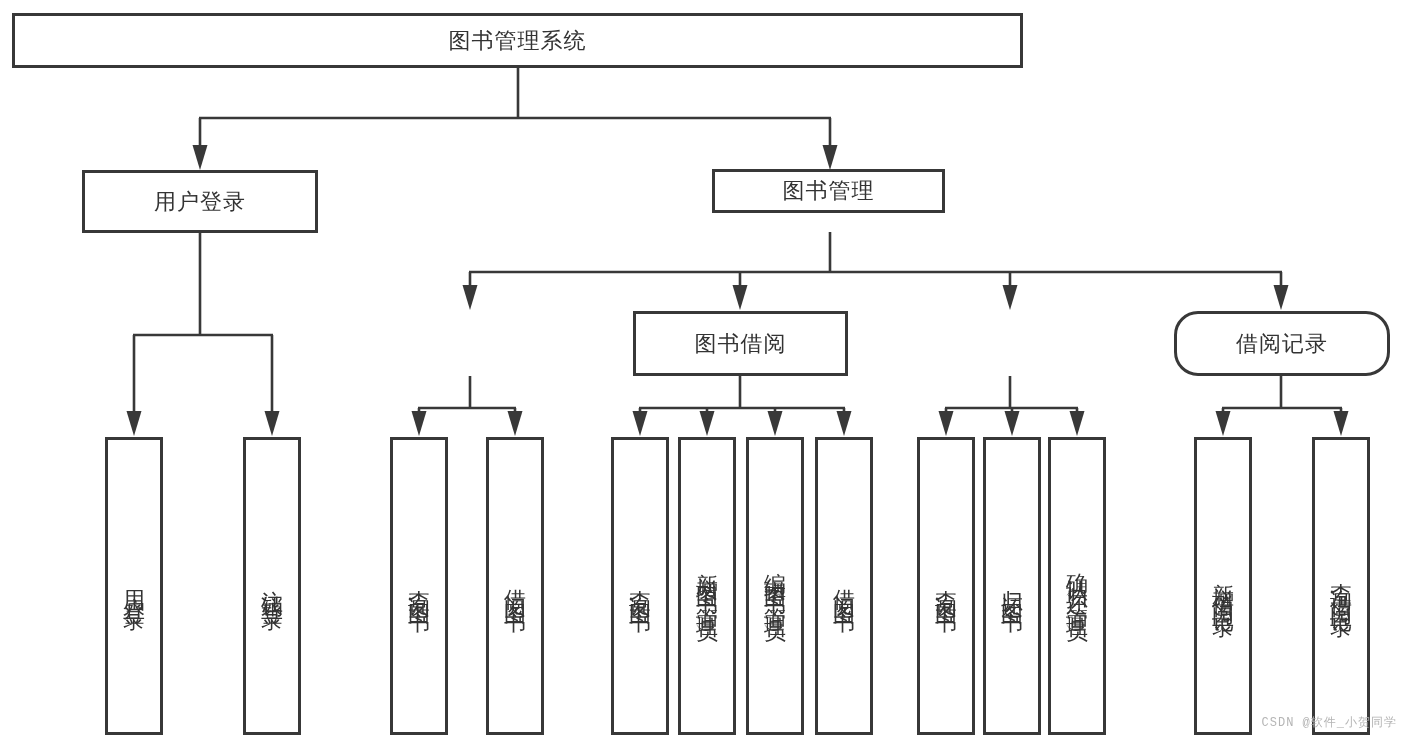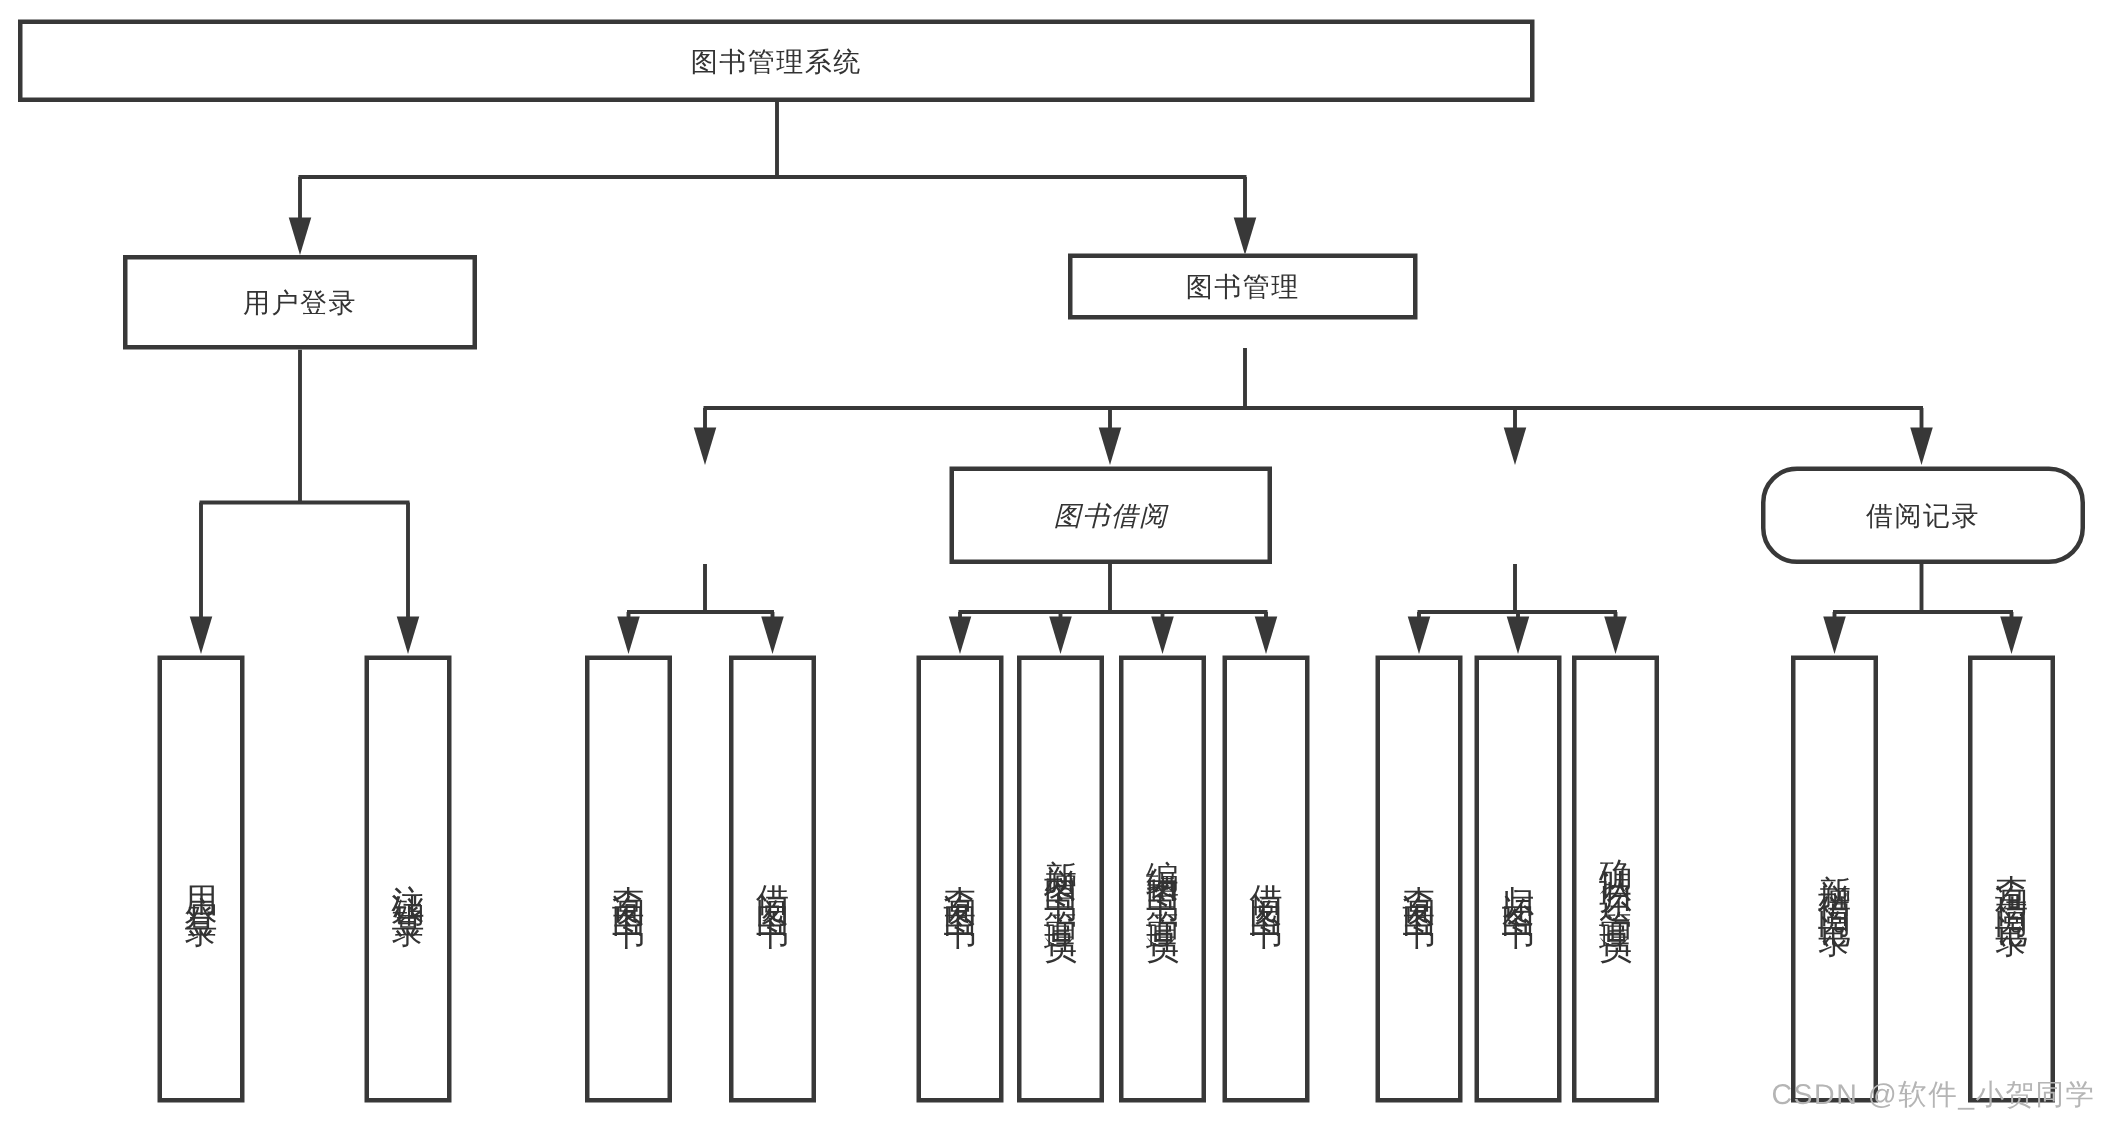--- a/index.html
+++ b/index.html
@@ -20,38 +20,39 @@
     position: absolute;
     box-sizing: border-box;
     background: #ffffff;
     border: 3px solid #383838;
     display: flex;
     align-items: center;
     justify-content: center;
     color: #333333;
     z-index: 2;
   }
-  .hbox { font-size: 18px; letter-spacing: 1px; }
+  .hbox { font-size: 22px; letter-spacing: 1px; }
   .vbox span {
     writing-mode: vertical-rl;
     text-orientation: mixed;
     font-size: 22px;
     letter-spacing: 7px;
     line-height: 1;
     color: #333333;
   }
   .watermark {
     position: absolute;
     right: 8px;
-    bottom: 4px;
-    font-size: 19px;
+    bottom: 16px;
+    font-size: 12px;
     color: #b5b5b5;
     letter-spacing: 1px;
     z-index: 3;
     white-space: nowrap;
+    font-family: Liberation Mono, monospace;
   }
 </style>
 </head>
 <body>
 
 <div class="stage">
 
   <svg class="wires" viewBox="0 0 1405 747" xmlns="http://www.w3.org/2000/svg">
     <g stroke="#383838" stroke-width="2.6" fill="none">
 
@@ -119,21 +120,21 @@
     <span>图书管理系统</span>
   </div>
 
   <div class="box hbox" style="left:82px; top:170px; width:236px; height:63px;">
     <span>用户登录</span>
   </div>
   <div class="box hbox" style="left:712px; top:169px; width:233px; height:44px;">
     <span>图书管理</span>
   </div>
 
-  <div class="box hbox" style="left:633px; top:311px; width:215px; height:65px;font-style:italic;">
+  <div class="box hbox" style="left:633px; top:311px; width:215px; height:65px;">
     <span>图书借阅</span>
   </div>
   <div class="box hbox" style="left:1174px; top:311px; width:216px; height:65px;border-radius:24px;">
     <span>借阅记录</span>
   </div>
 
   <div class="box vbox" style="left:105px; top:437px; width:58px; height:298px;">
     <span>用户登录</span>
   </div>
   <div class="box vbox" style="left:243px; top:437px; width:58px; height:298px;">

